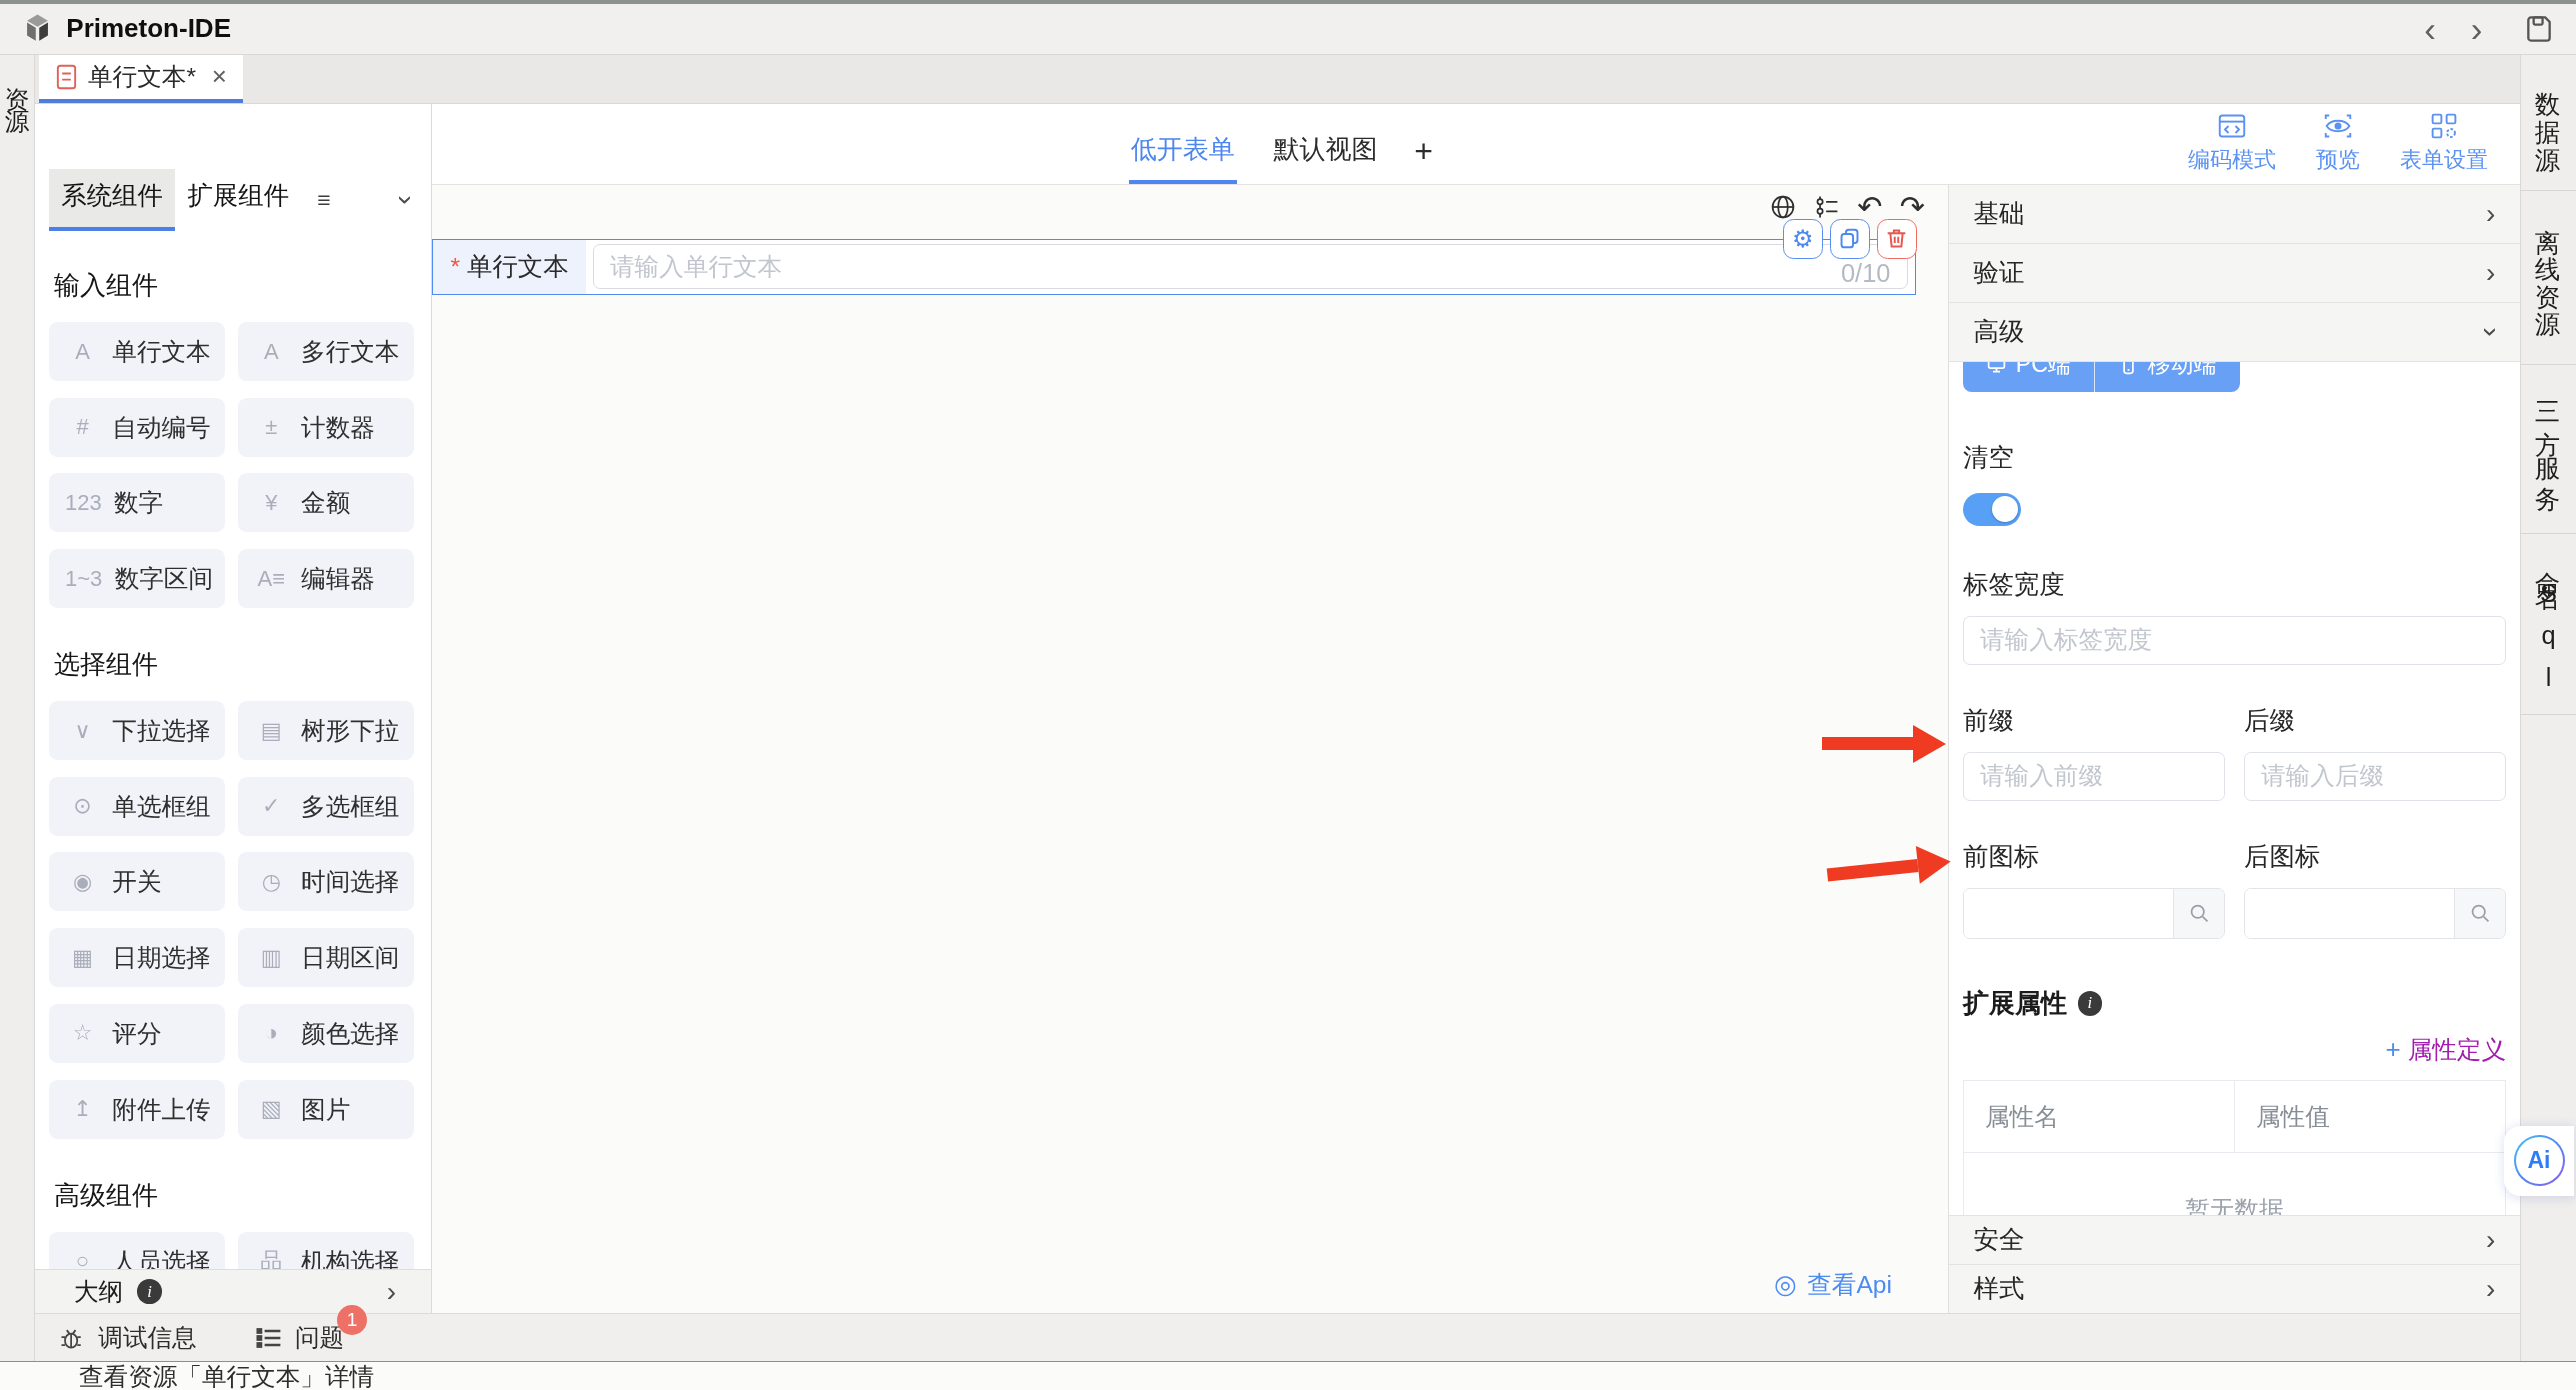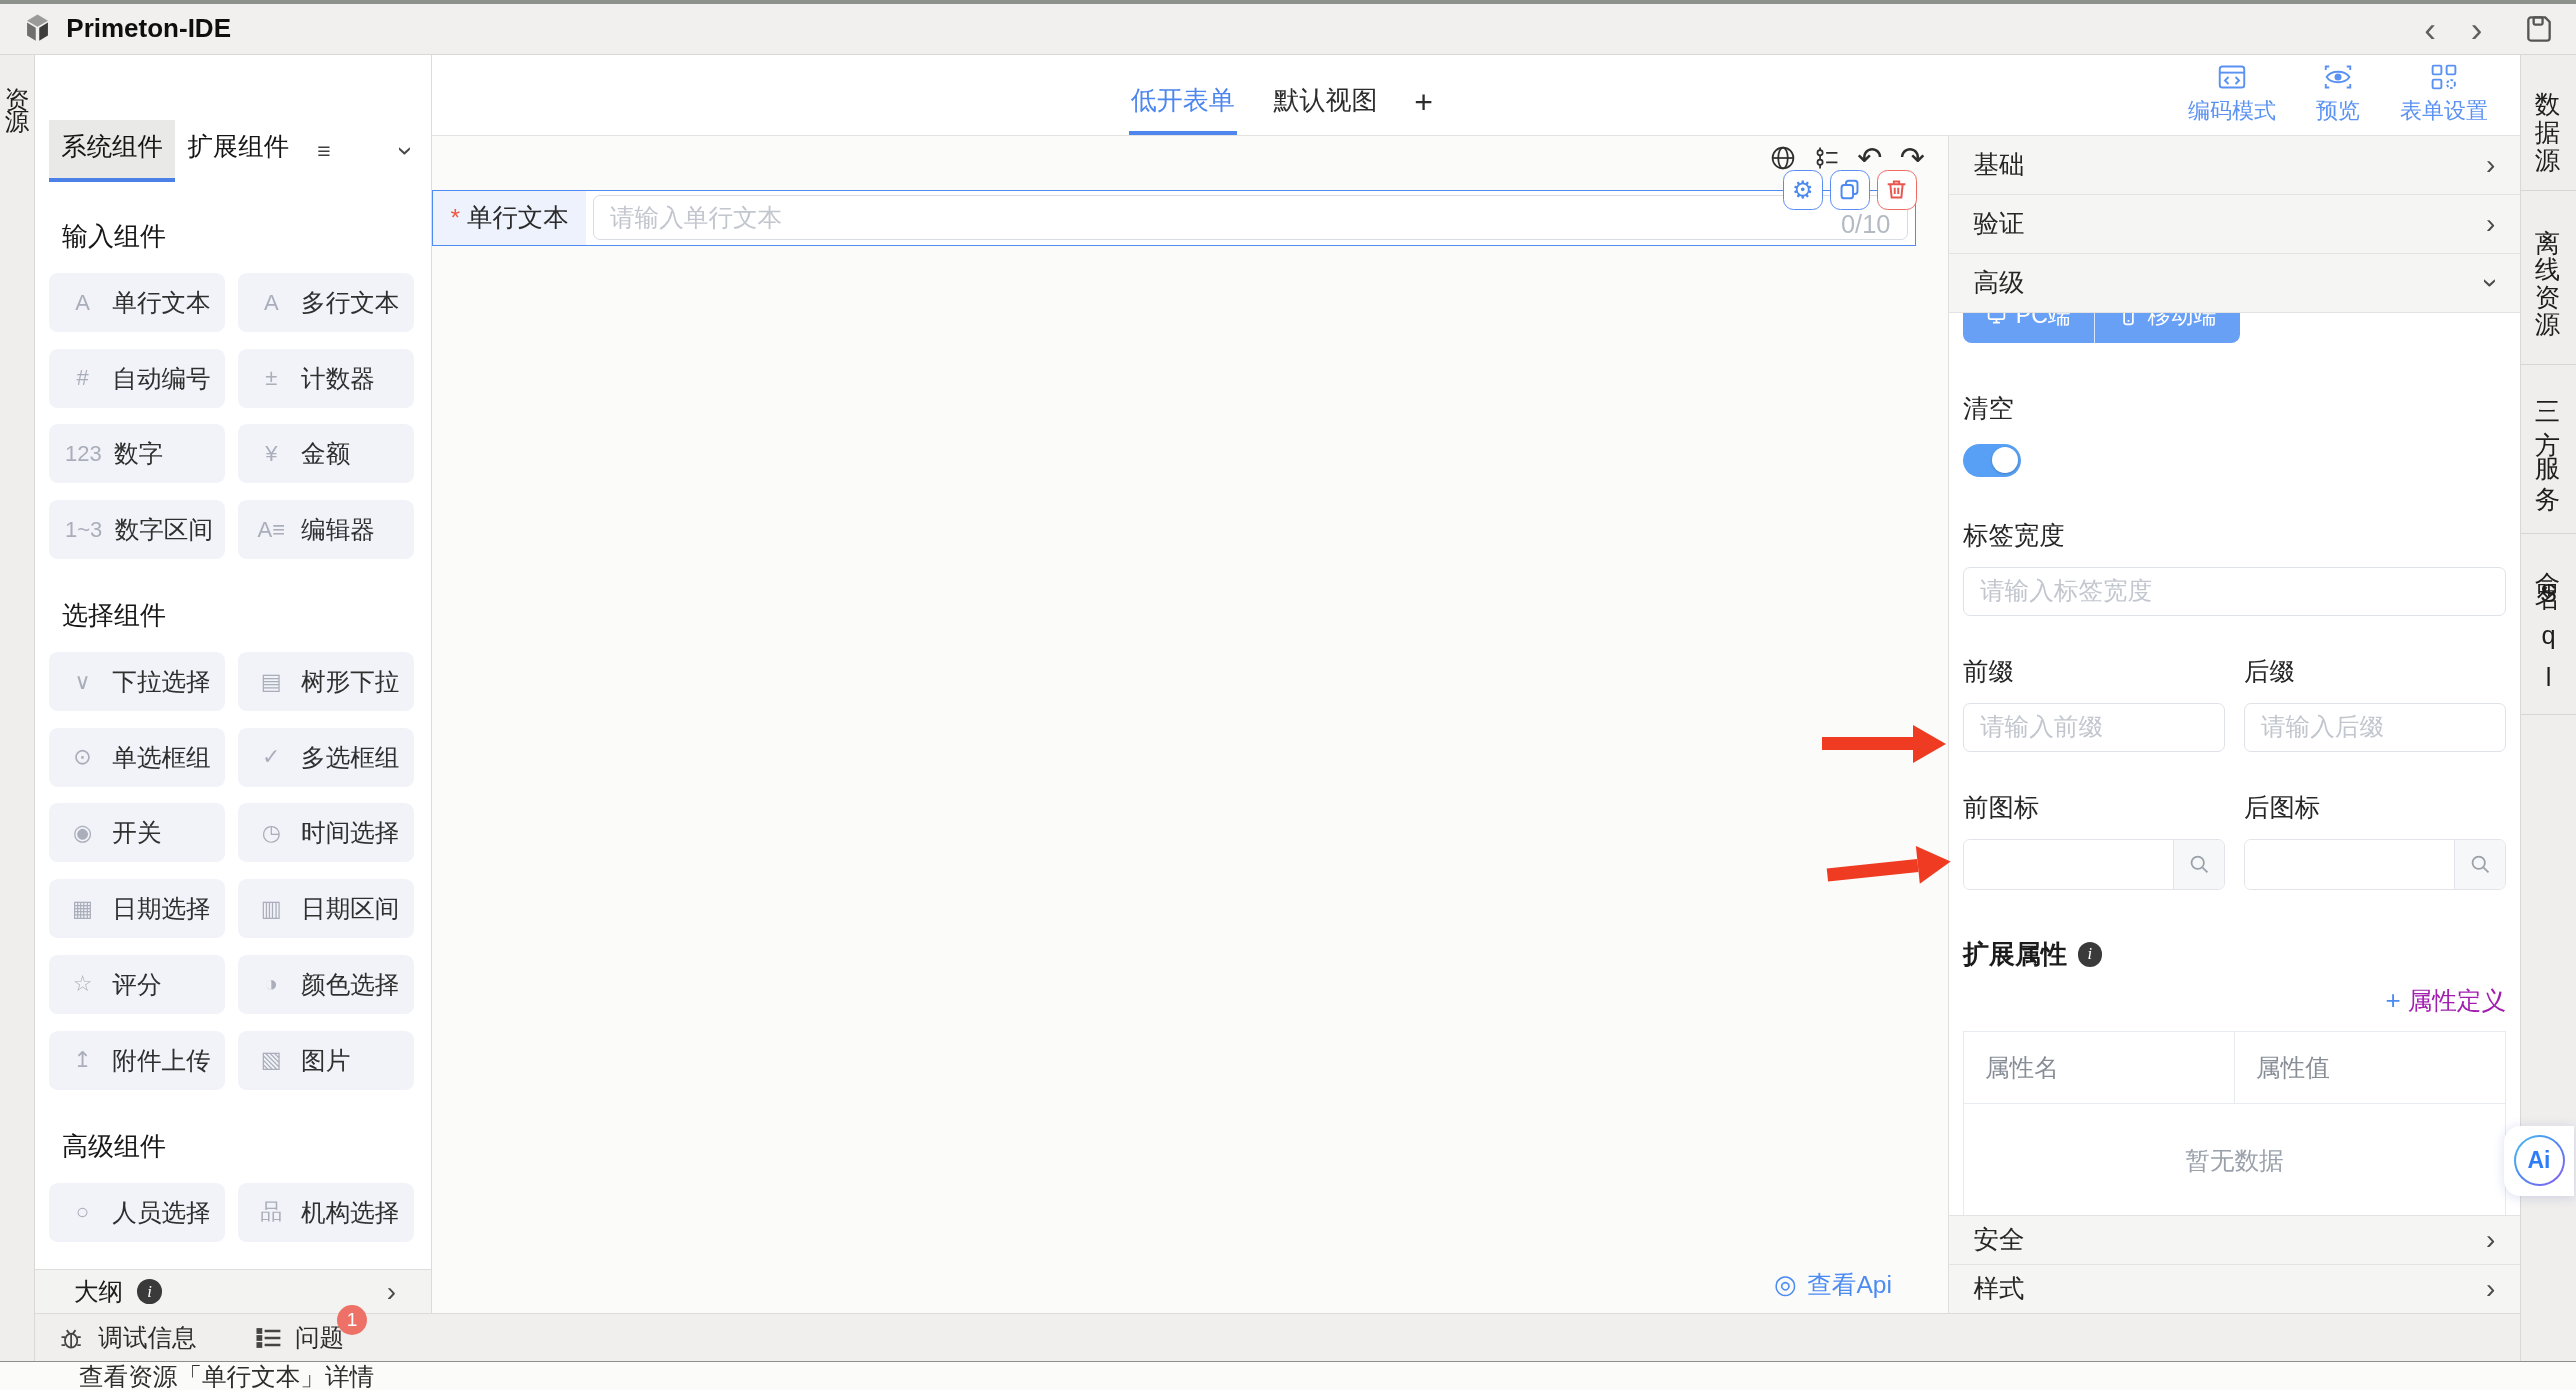--- a/index.html
+++ b/index.html
@@ -33,21 +33,21 @@
   .component-panel { width:397px; flex:none; background:#fff; border-right:0.9px solid #dcdbd9; display:flex; flex-direction:column; min-height:0; }
   .panel-tabs { margin-top:65px; flex:none; display:flex; align-items:flex-end; padding:0 21px 0 14px; }
   .ptab { font-size:25.4px; color:#141414; padding:10.5px 12.3px 14px; border-bottom:4.4px solid transparent; cursor:pointer; white-space:nowrap; }
   .ptab.active { background:#e9e9e7; border-bottom-color:#4a80e8; font-weight:500; }
   .ptab-list-ic { font-size:23px; color:#3c3c3c; margin:0 0 17.5px 16px; cursor:pointer; }
   .panel-caret { margin-left:auto; margin-bottom:17.5px; cursor:pointer; }
   .chev { display:inline-block; font-size:28px; color:#4a4a4a; line-height:1; }
   .chev.down { transform:rotate(90deg); }
 
   .panel-body { flex:1; overflow:hidden; padding:0 17.5px 0 14px; }
-  .sec-title { font-size:26px; font-weight:500; color:#161616; margin:39px 0 19px 13px; }
+  .sec-title { font-size:26px; font-weight:500; color:#161616; margin:39px 0 19px 5px; }
   .panel-body .sec-title:first-child { margin-top:37px; }
   .comp-grid { display:grid; grid-template-columns:1fr 1fr; column-gap:13px; row-gap:16.7px; }
   .comp-item { height:59px; background:#f2f3f9; border-radius:8.8px; display:flex; align-items:center; padding-left:16px; gap:12.3px; cursor:grab; overflow:hidden; }
   .ci { min-width:35px; text-align:center; color:#a9aeba; font-size:22px; white-space:nowrap; flex:none; }
   .cl { font-size:24.6px; color:#2f2f2f; white-space:nowrap; }
 
   .outline-bar { height:44px; flex:none; border-top:0.9px solid #ddd; background:#f3f3f1; display:flex; align-items:center; padding:0 35px 0 39px; gap:14px; cursor:pointer; }
   .outline-label { font-size:24.6px; color:#1d1d1d; }
   .info-dot { width:24.6px; height:24.6px; border-radius:50%; background:#3a3a3a; color:#fff; font-size:16.7px; font-style:italic; font-family:"Liberation Serif", serif; display:inline-flex; align-items:center; justify-content:center; flex:none; }
   .outline-bar .chev { margin-left:auto; }
@@ -178,20 +178,32 @@
   </div>
 
   <div class="mid">
 
     <div class="left-strip">
       <span class="v-text">资源</span>
     </div>
 
     <div class="center-col">
 
+      <div class="tabstrip">
+        <div class="file-tab">
+          <span>
+            <svg width="23" height="26" viewBox="0 0 26 30" fill="none" stroke="#e06157" stroke-width="2.2">
+              <rect x="3" y="2" width="20" height="26" rx="3"></rect>
+              <path d="M8 11h10M8 18h10"></path>
+            </svg>
+          </span>
+          <span class="file-tab-label">单行文本*</span>
+          <span class="file-tab-close">×</span>
+        </div>
+      </div>
 
       <div class="below">
 
         <div class="component-panel">
           <div class="panel-tabs">
             <span class="ptab active">系统组件</span>
             <span class="ptab">扩展组件</span>
             <span class="ptab-list-ic">≡</span>
             <span class="panel-caret"><span class="chev down">›</span></span>
           </div>

